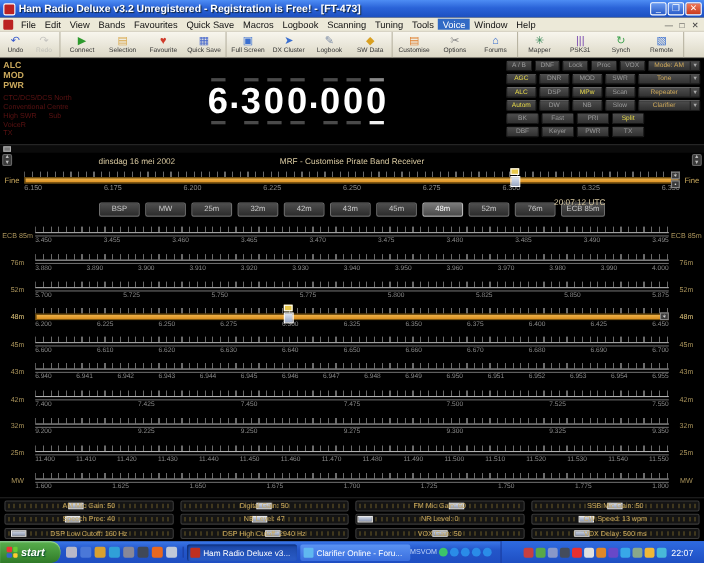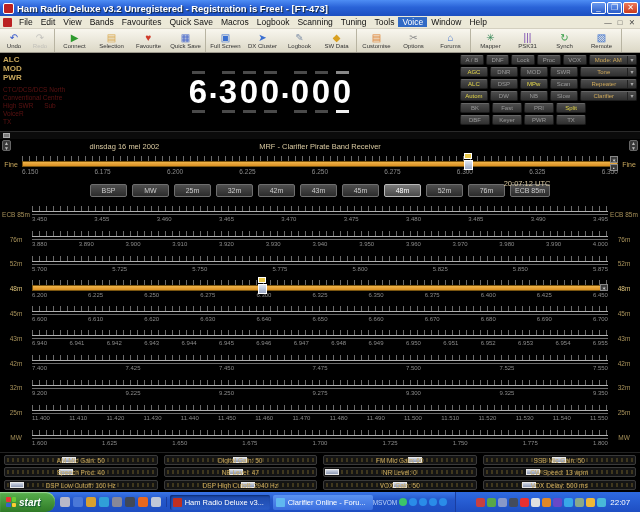--- a/index.html
+++ b/index.html
@@ -320,21 +320,21 @@
       </div>
   </div>
 
   <div class="strip">
     <span class="sico"></span>
   </div>
 
   <div class="inforow">
     <span class="spin l">▲<br>▼</span>
     <span class="date">dinsdag 16 mei 2002</span>
-    <span class="station">MRF - Clarifier  Pirate  Band  Receiver</span>
+    <span class="station">MRF - Customise  Pirate  Band  Receiver</span>
     <span class="utc">20:07:12 UTC</span>
     <span class="spin r">▲<br>▼</span>
   </div>
 
   <div class="fineblk">
     <span class="finelabel">Fine</span>
     <div class="finearea">
       <div class="ruler"></div>
       <div class="finetrack" id="finetrack">
           <span class="marker" style="left: calc(75% - 5px); top: -9px;"></span>

